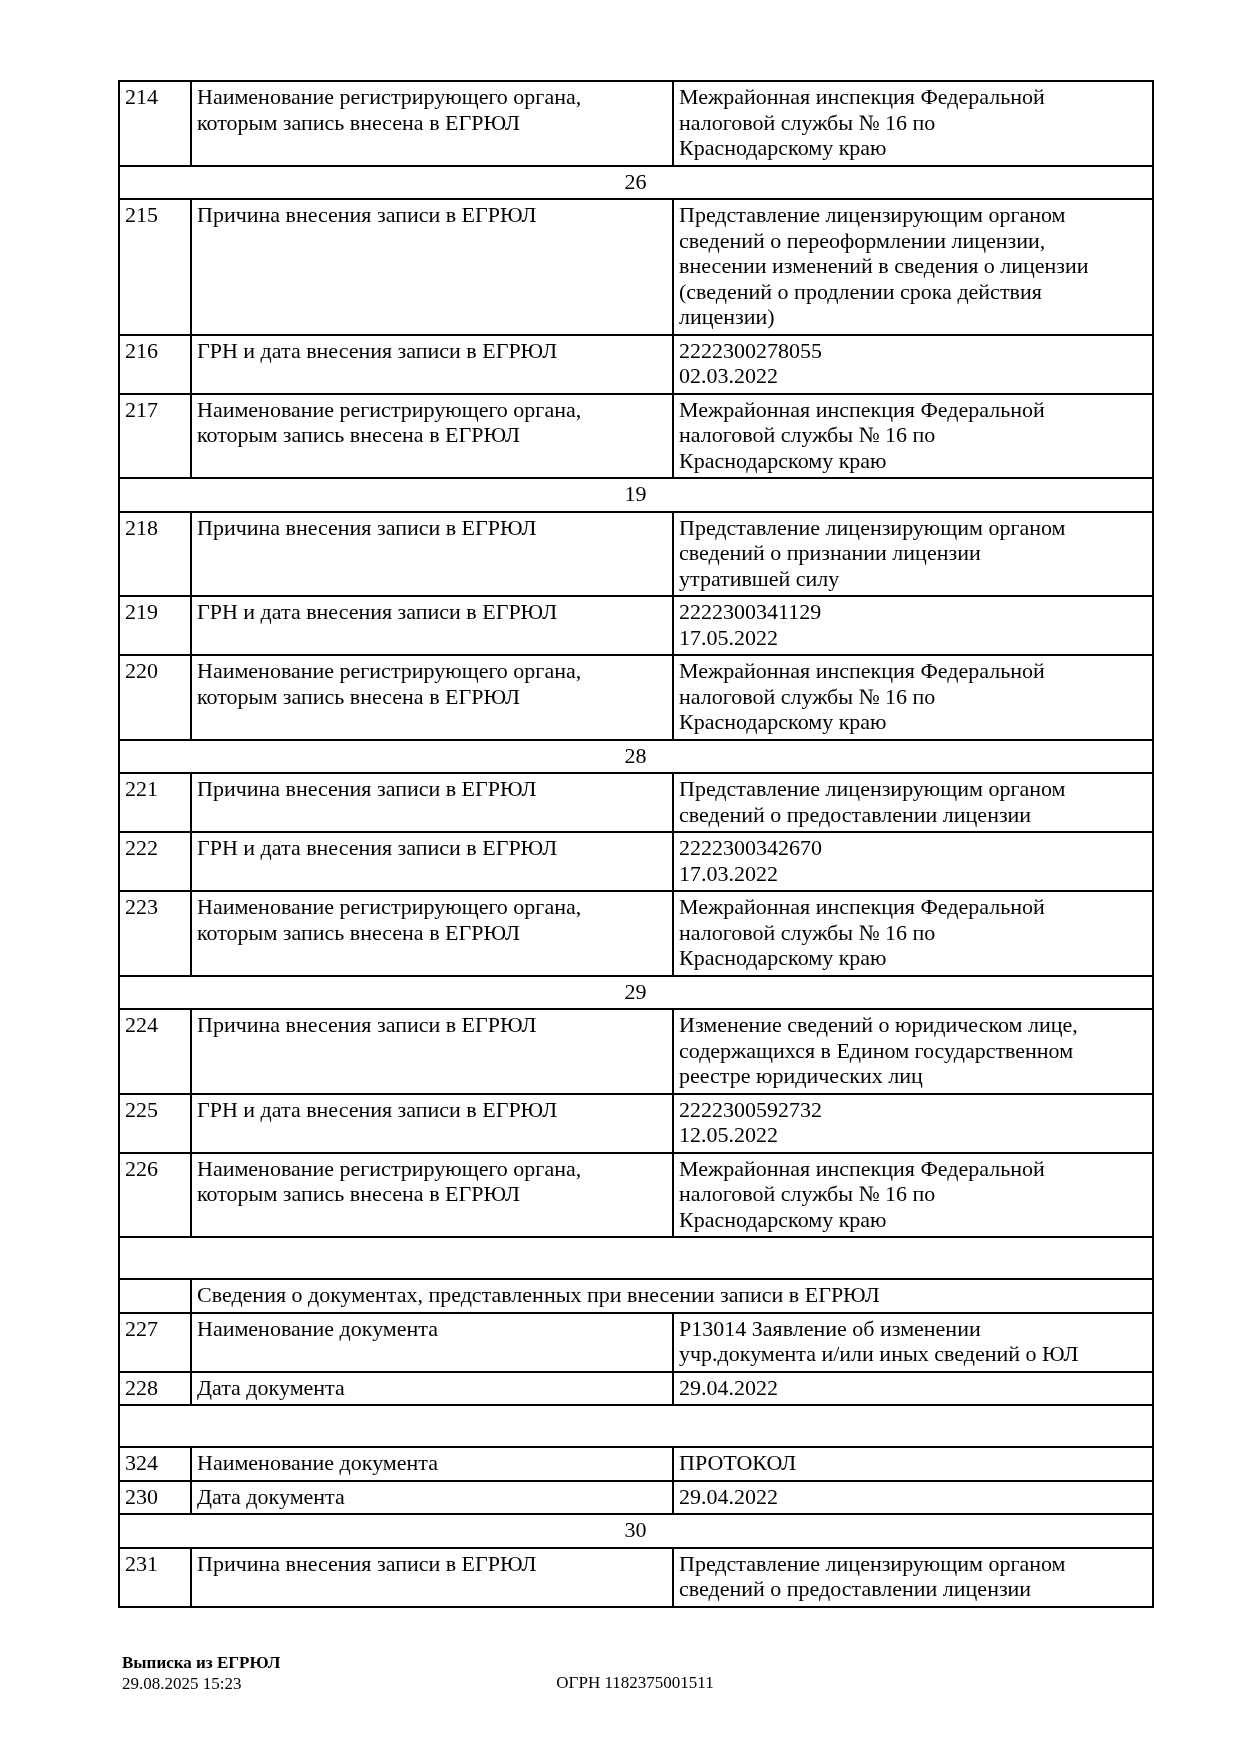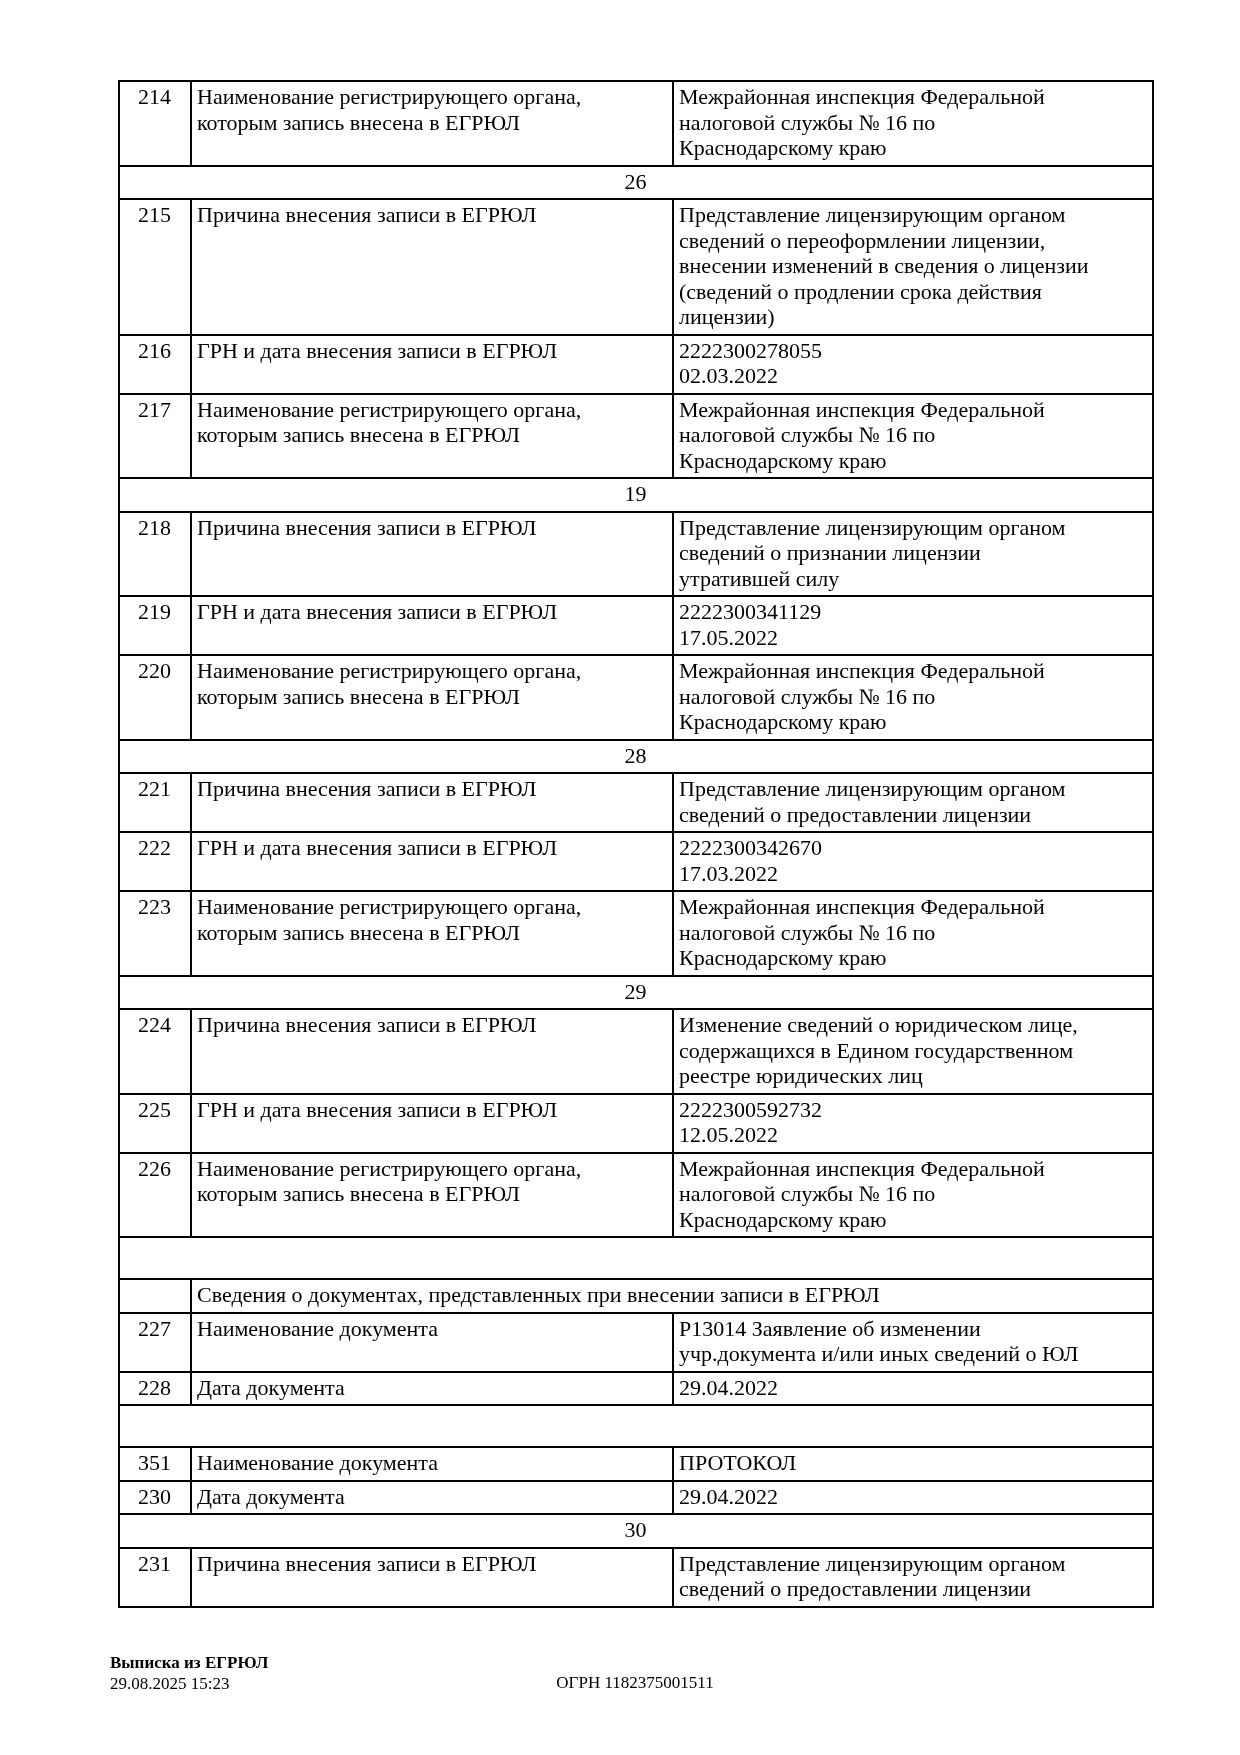--- a/index.html
+++ b/index.html
@@ -31,41 +31,40 @@
   table.egrul td {
     border: 2px solid #000000;
     vertical-align: top;
     font-size: 22px;
     line-height: 25.5px;
     padding: 2px 6px 4px 5px;
     white-space: pre-line;
     word-wrap: break-word;
   }
   td.cell-num {
-    text-align: center;
     padding-left: 2px;
     padding-right: 2px;
     white-space: normal;
   }
   td.cell-section {
     text-align: center;
     font-weight: normal;
     white-space: normal;
     padding: 2px 0 5px 0;
   }
   td.cell-spacer {
     height: 34px;
     padding: 0;
   }
   td.cell-subheader {
     white-space: normal;
   }
   .footer-left {
     position: absolute;
-    left: 110px;
+    left: 122px;
     top: 1652px;
     font-size: 17px;
     line-height: 21px;
   }
   .footer-left .doc-title {
     font-weight: bold;
   }
   .footer-center {
     position: absolute;
     left: 118px;
@@ -216,21 +215,21 @@
         </tr>
         <tr>
           <td class="cell-num">228</td>
           <td class="cell-label">Дата документа</td>
           <td class="cell-value">29.04.2022</td>
         </tr>
         <tr>
           <td class="cell-spacer" colspan="3"></td>
         </tr>
         <tr>
-          <td class="cell-num">351</td>
+          <td class="cell-num">324</td>
           <td class="cell-label">Наименование документа</td>
           <td class="cell-value">ПРОТОКОЛ</td>
         </tr>
         <tr>
           <td class="cell-num">230</td>
           <td class="cell-label">Дата документа</td>
           <td class="cell-value">29.04.2022</td>
         </tr>
         <tr>
           <td class="cell-section" colspan="3">30</td>

